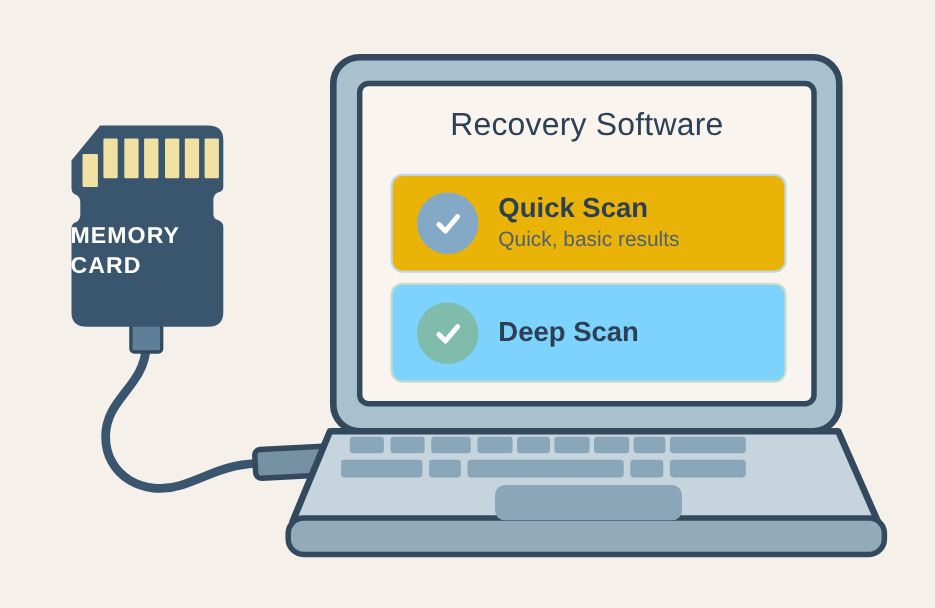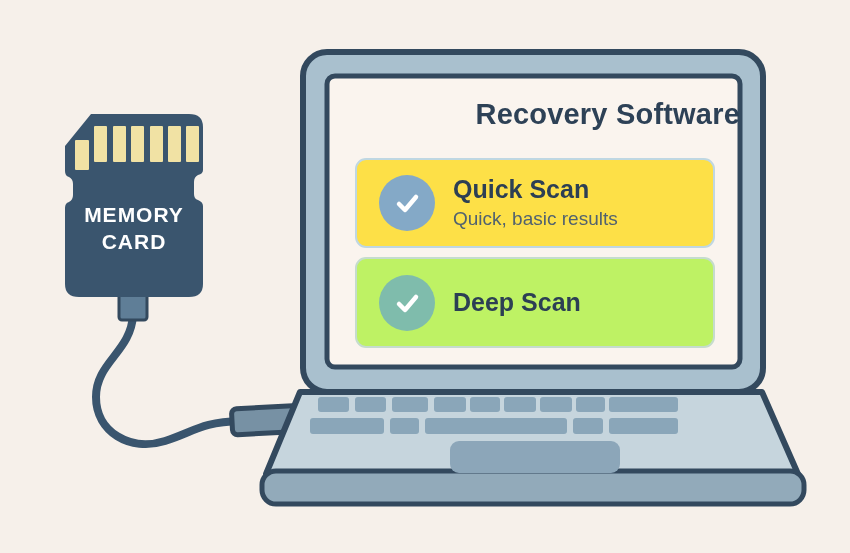--- a/index.html
+++ b/index.html
@@ -18,59 +18,58 @@
   .scene-svg {
     position: absolute;
     left: 0; top: 0;
     width: 850px; height: 553px;
   }
   
   .memory-card-label {
     position: absolute;
     left: 64px; top: 201px;
     width: 140px;
-    text-align: center;
     color: #ffffff;
     font-size: 21px;
     font-weight: 700;
     letter-spacing: 1px;
     line-height: 27px;
   }
   
   .screen-title {
     position: absolute;
     left: 327px; top: 98px;
     width: 413px;
-    text-align: right;
+    text-align: center;
     color: #2d4156;
     font-size: 29px;
-    font-weight: 700;
+    font-weight: 400;
     letter-spacing: 0.2px;
   }
   .scan-card {
     position: absolute;
     left: 355px;
     width: 360px;
     box-sizing: border-box;
     border-radius: 11px;
     display: flex;
     align-items: center;
     padding-left: 22px;
     cursor: pointer;
   }
   .scan-card.quick {
     top: 158px;
     height: 90px;
-    background: #fde047;
+    background: #eab308;
     border: 2px solid #bfd7e2;
   }
   .scan-card.deep {
     top: 257px;
     height: 91px;
-    background: #bef264;
+    background: #7dd3fc;
     border: 2px solid #c5dccd;
   }
   .check-circle {
     width: 56px;
     height: 56px;
     border-radius: 50%;
     flex: 0 0 auto;
     display: flex;
     align-items: center;
     justify-content: center;

